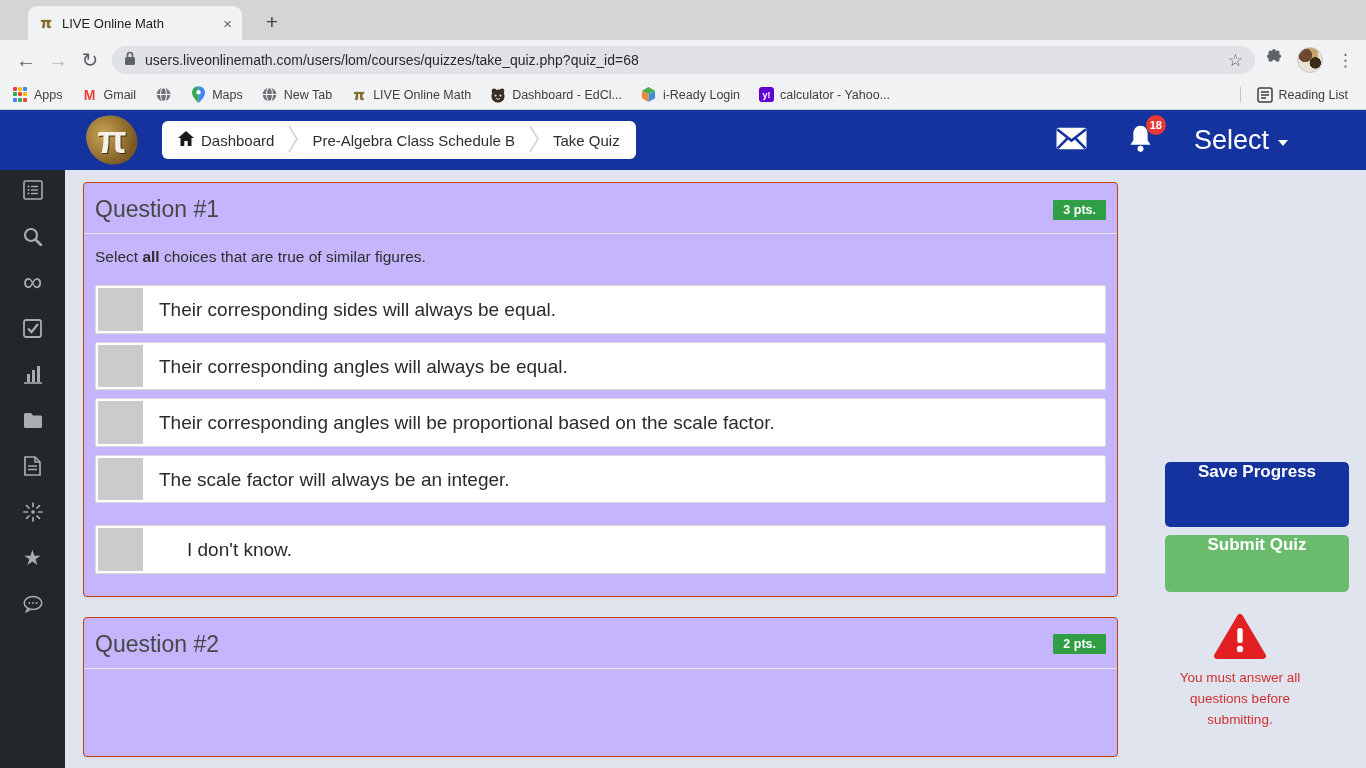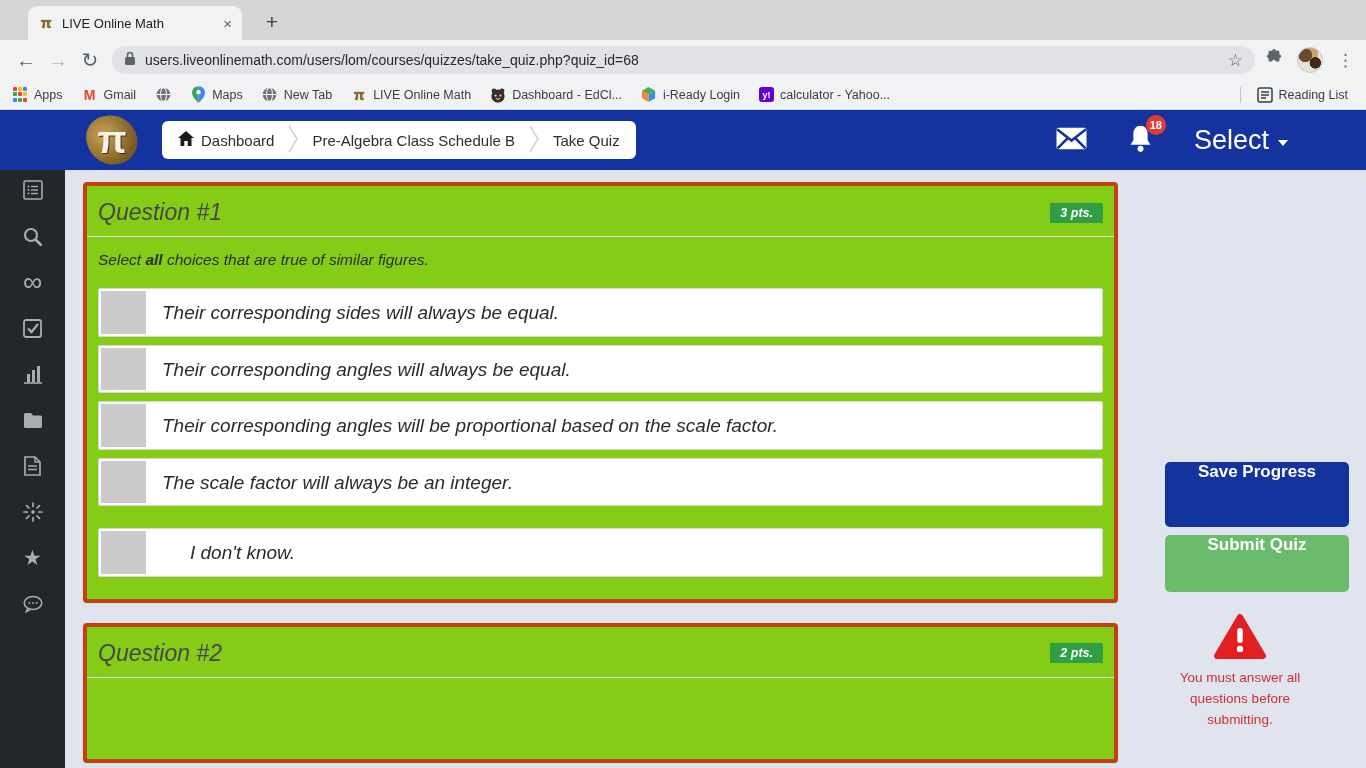--- a/index.html
+++ b/index.html
@@ -64,22 +64,22 @@
                 border-top:6px solid #fff; margin-top:6px; }
 
   
   .content { display:flex; height:598px; background:#e0e4ef; position:relative; }
   .side-nav { width:65px; background:#23272c; flex:none; display:flex; flex-direction:column;
               align-items:center; padding-top:10px; gap:26px; }
   .side-icon { width:20px; height:20px; display:flex; align-items:center; justify-content:center;
                color:#a8adb3; font-size:20px; cursor:pointer; }
   .main { flex:1; padding:12px 0 0 18px; overflow:hidden; }
 
-  .qcard { width:1035px; background:#84cc16; border:4px solid #c2410c; border-radius:4px;
-           box-shadow:0 1px 2px rgba(0,0,0,.05);font-style:italic; }
+  .qcard { width:1035px; background:#c4b5fd; border:1px solid #c2410c; border-radius:4px;
+           box-shadow:0 1px 2px rgba(0,0,0,.05); }
   .qcard + .qcard { margin-top:20px; }
   .qhead { display:flex; align-items:center; justify-content:space-between; padding:13px 11px 10px 11px; }
   .qtitle { font-size:23px; color:#474747; }
   .pts { background:#2f9e44; color:#fff; font-size:12.5px; font-weight:bold; border-radius:1px;
          padding:3px 10px; white-space:nowrap; }
   .qdivider { height:1px; background:#e4e4e4; }
   .qbody { padding:12px 11px 14px 11px; }
   .prompt { font-size:15.5px; color:#2e2e2e; margin:2px 0 19px 0; }
   .choice { display:flex; align-items:stretch; border:1px solid #d9d9d9; border-radius:2px;
             margin-bottom:8px; min-height:43px; background:#fff; cursor:pointer; }

